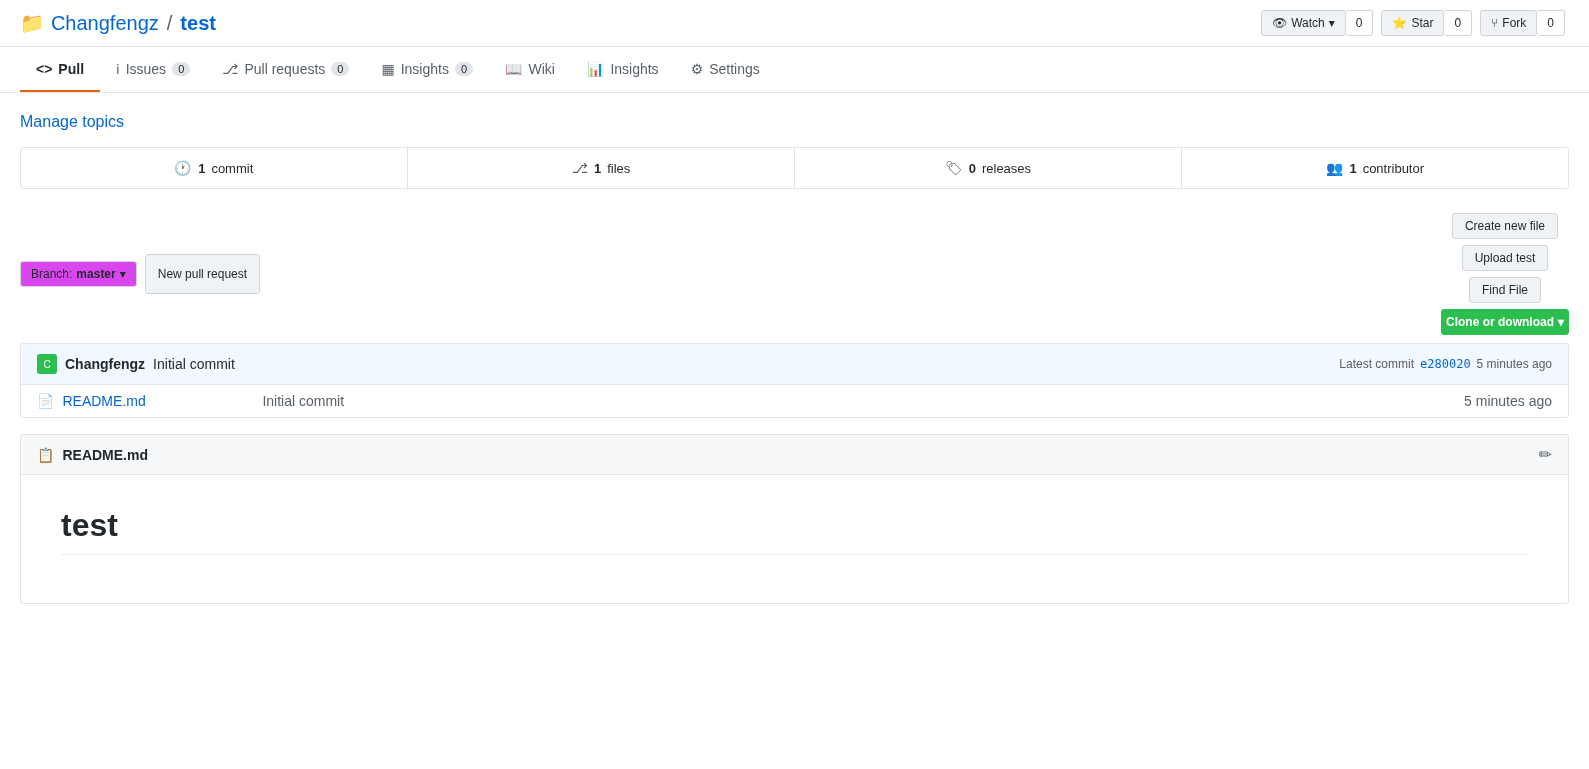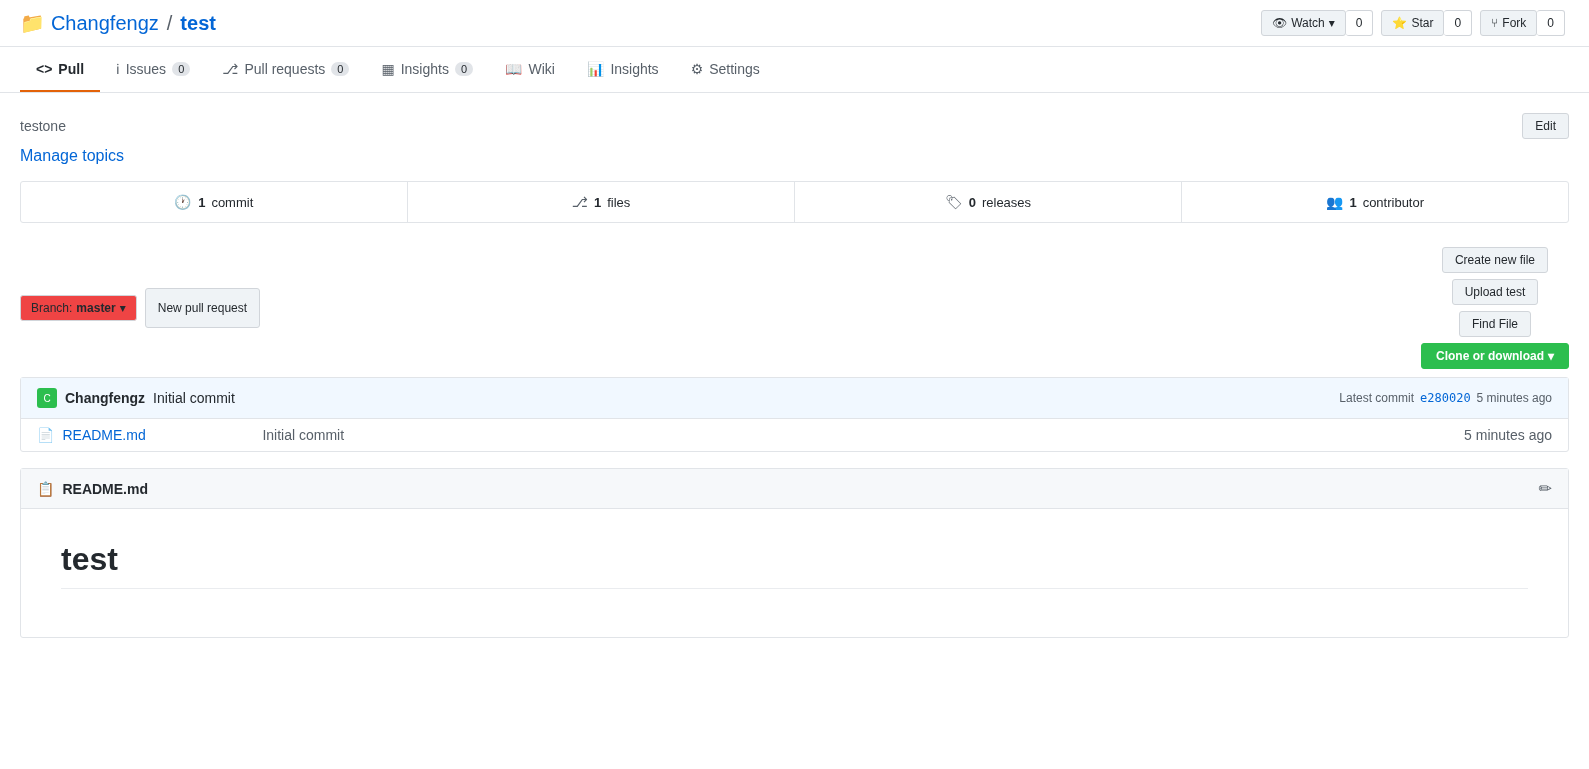--- a/index.html
+++ b/index.html
@@ -34,25 +34,25 @@
     
     .stats-bar { display: flex; border: 1px solid #e1e4e8; border-radius: 3px; margin-bottom: 16px; }
     .stat-item { flex: 1; display: flex; align-items: center; justify-content: center; gap: 6px; padding: 12px; border-right: 1px solid #e1e4e8; font-size: 13px; color: #24292e; cursor: pointer; }
     .stat-item:last-child { border-right: none; }
     .stat-num { font-weight: 600; }
     .stat-icon { color: #586069; font-size: 14px; }
 
     
     .branch-bar { display: flex; align-items: center; justify-content: space-between; margin-bottom: 0; padding: 8px 0; }
     .branch-left { display: flex; align-items: center; gap: 8px; }
-    .branch-select { display: flex; align-items: center; gap: 4px; padding: 5px 10px; border: 1px solid #d1d5da; border-radius: 3px; background: #ef4444; font-size: 12px; cursor: pointer; color: #24292e; }
+    .branch-select { display: flex; align-items: center; gap: 4px; padding: 5px 10px; border: 1px solid #d1d5da; border-radius: 3px; background: #d946ef; font-size: 12px; cursor: pointer; color: #24292e; }
     .new-pr-btn { padding: 12px 12px; border: 1px solid #d1d5da; border-radius: 3px; background: #eff3f6; font-size: 12px; cursor: pointer; color: #24292e; }
     .branch-right { display: flex; align-items: center; gap: 6px; flex-direction: column; }
     .file-btn { padding: 5px 12px; border: 1px solid #d1d5da; border-radius: 3px; background: #eff3f6; font-size: 12px; cursor: pointer; color: #24292e; }
-    .clone-btn { padding: 5px 14px; border: 1px solid #2cbe4e; border-radius: 3px; background: #2cbe4e; font-size: 12px; cursor: pointer; color: #fff; font-weight: 600; display: flex; align-items: center; gap: 4px; }
+    .clone-btn { padding: 5px 4px; border: 1px solid #2cbe4e; border-radius: 3px; background: #2cbe4e; font-size: 12px; cursor: pointer; color: #fff; font-weight: 600; display: flex; align-items: center; gap: 4px; }
 
     
     .file-table { border: 1px solid #e1e4e8; border-radius: 3px; margin-top: 0; }
     .commit-row { display: flex; align-items: center; justify-content: space-between; padding: 10px 16px; background: #f1f8ff; border-bottom: 1px solid #e1e4e8; }
     .commit-left { display: flex; align-items: center; gap: 8px; }
     .avatar { width: 20px; height: 20px; border-radius: 3px; background: #2cbe4e; display: flex; align-items: center; justify-content: center; font-size: 10px; color: white; }
     .commit-user { font-weight: 600; color: #24292e; }
     .commit-msg { color: #24292e; }
     .commit-right { display: flex; align-items: flex-start; gap: 6px; font-size: 12px; color: #586069; }
     .commit-sha { color: #0366d6; cursor: pointer; font-family: monospace; }
@@ -137,24 +137,20 @@
     <span>Insights</span>
   </a>
   <a class="tab">
     <span>⚙</span>
     <span>Settings</span>
   </a>
 </div>
 
 <div class="content">
 
-  <div class="repo-desc">
-    <span class="repo-desc-text">testone</span>
-    <button class="edit-btn">Edit</button>
-  </div>
   <a class="manage-topics">Manage topics</a>
 
   <div class="stats-bar">
     <div class="stat-item">
       <span class="stat-icon">🕐</span>
       <span class="stat-num">1</span>
       <span>commit</span>
     </div>
     <div class="stat-item">
       <span class="stat-icon">⎇</span>

